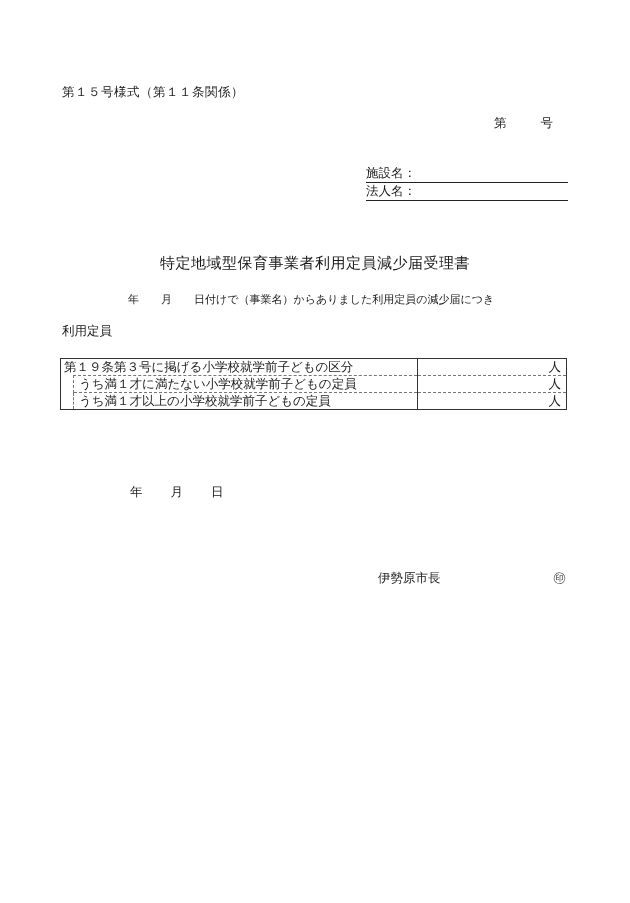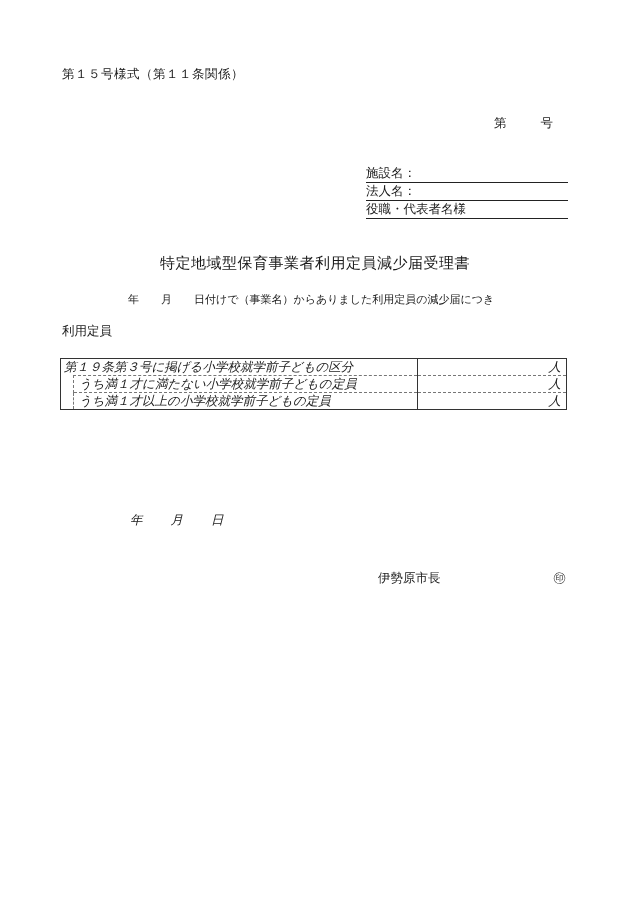--- a/index.html
+++ b/index.html
@@ -11,21 +11,21 @@
       width: 630px;
       height: 903px;
       position: relative;
       overflow: hidden;
       font-family: "DejaVu Serif", "Liberation Serif", serif;
       color: #1a1a1a;
       font-size: 12.5px;
     }
     .abs { position: absolute; white-space: nowrap; }
 
-    .form-number { left: 62px; top: 66px; font-size: 12.5px; letter-spacing: 0.5px; }
+    .form-number { left: 62px; top: 84px; font-size: 12.5px; letter-spacing: 0.5px; }
     .doc-number { left: 494px; top: 115px; font-size: 12.5px; text-align: right; }
     .doc-number .gap { display: inline-block; width: 34px; }
 
     .recipient { left: 366px; top: 165px; width: 202px; }
     .recipient .row {
       height: 17px;
       line-height: 16px;
       border-bottom: 1px solid #222;
       display: flex;
       justify-content: flex-start;
@@ -47,57 +47,52 @@
       width: 507px;
       border: 1px solid #333;
       border-collapse: collapse;
       font-size: 12.5px;
     }
     .quota-table td {
       height: 16px;
       line-height: 16px;
       padding: 0 3px;
       white-space: nowrap;
-      font-style: italic;
     }
     .quota-table tr + tr td { border-top: 1px dashed #777; }
     .quota-table td.unit {
       border-left: 1px solid #333;
       text-align: right;
       width: 140px;
       padding-right: 5px;
     }
     .quota-table td.indent { width: 12px; padding: 0; border-top: none !important; }
     .quota-table td.sub { border-left: 1px dashed #777; padding-left: 5px; }
 
-    .date-line { left: 130px; top: 512px; font-size: 12.5px; font-style: italic; }
+    .date-line { left: 130px; top: 484px; font-size: 12.5px; }
     .date-line .gap { display: inline-block; width: 28px; }
 
     .issuer { left: 366px; top: 570px; font-size: 12.5px; margin-left: 12px; }
     .seal { left: 553px; top: 569px; font-size: 13px; }
   </style>
 </head>
 <body>
 
 <div class="abs form-number">第１５号様式（第１１条関係）</div>
 
 <div class="abs doc-number">
   <span>第</span><span class="gap"></span><span>号</span>
 </div>
 
 <div class="abs recipient">
   <div class="row">
     <span>施設名：</span>
   </div>
   <div class="row">
     <span>法人名：</span>
-  </div>
-  <div class="row">
-    <span>役職・代表者名</span>
-    <span>様</span>
   </div>
 </div>
 
 <div class="abs title">特定地域型保育事業者利用定員減少届受理書</div>
 
 <div class="abs body-text">
   <div class="line1">
     <span>年</span><span class="gap"></span><span>月</span><span class="gap"></span><span>日付けで（事業名）からありました利用定員の減少届につき</span>
   </div>
 </div>

